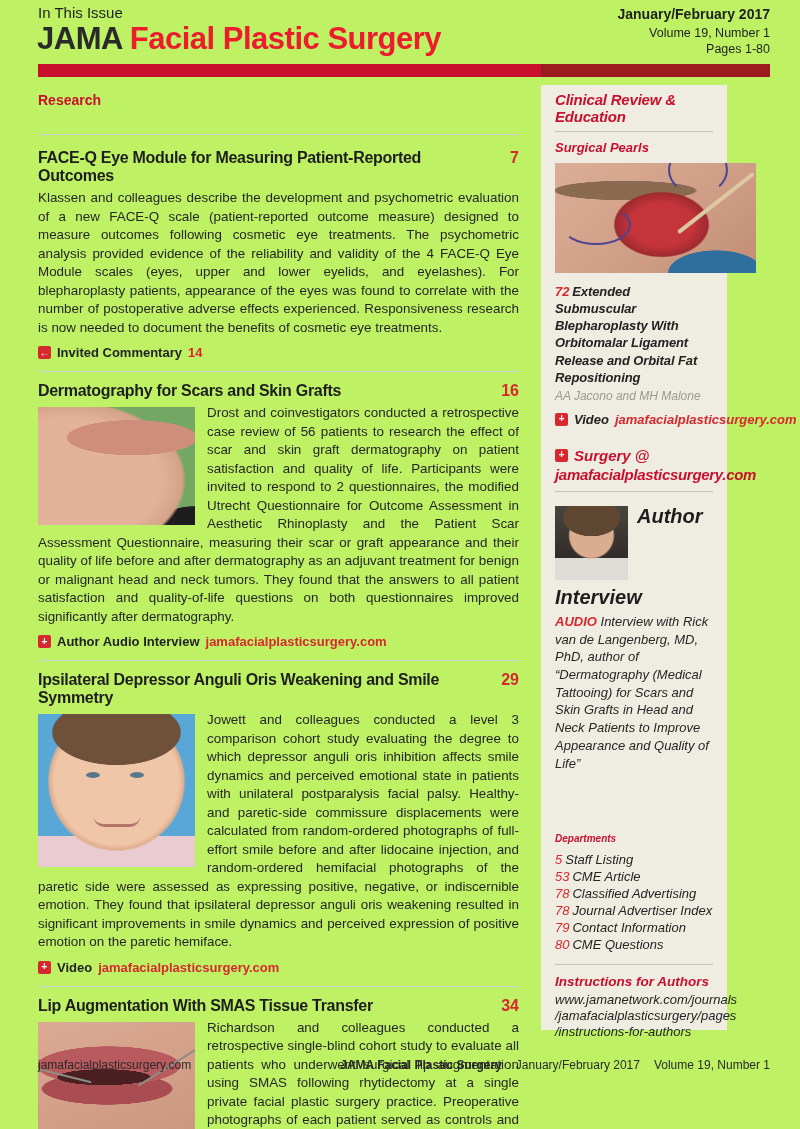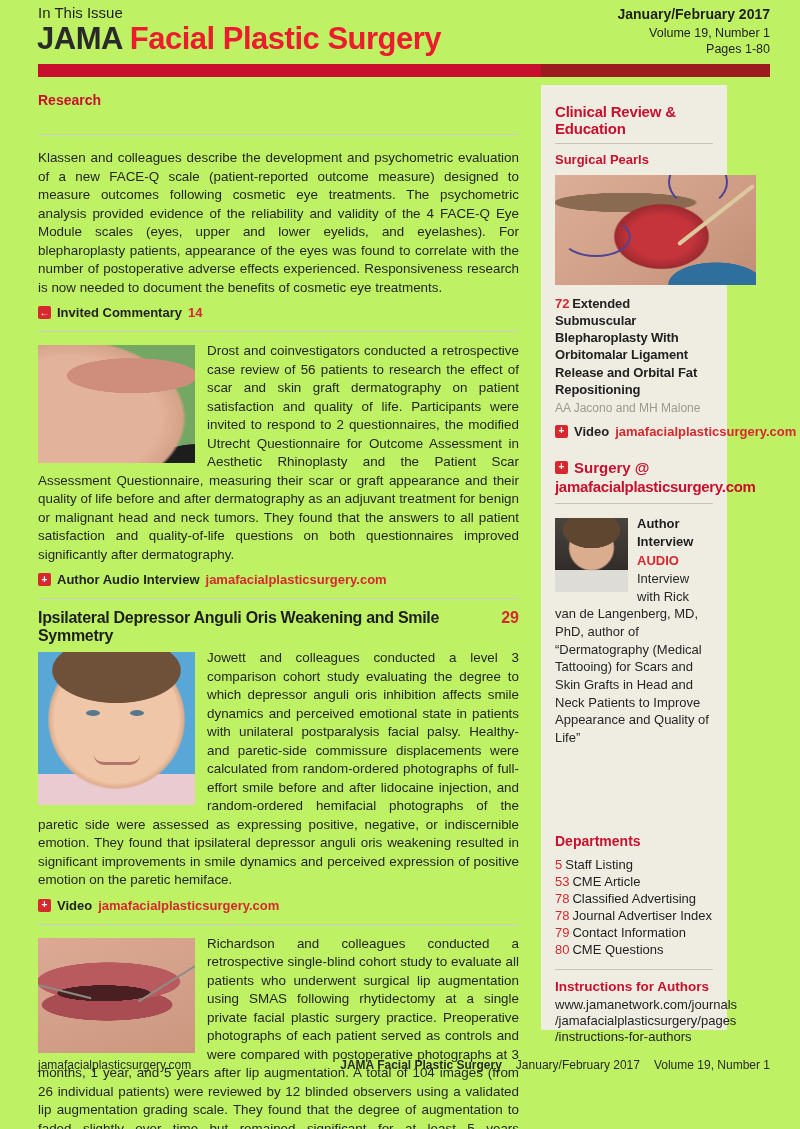--- a/index.html
+++ b/index.html
@@ -75,36 +75,36 @@
   .img-pearls .mark.b { width:60px; height:50px; right:28px; top:-18px; border-bottom-color:transparent; }
   .img-author { float:left; width:73px; height:74px; margin:3px 9px 4px 0;
     background:
       radial-gradient(44% 28% at 50% 16%, #5e4630 0 88%, rgba(0,0,0,0) 90%),
       radial-gradient(32% 32% at 50% 40%, #d9ad8d 0 92%, rgba(0,0,0,0) 100%),
       linear-gradient(180deg, rgba(0,0,0,0) 70%, #dedcd6 70%),
       linear-gradient(180deg, #4a443e, #262220); }
 
   
   .sidebar { position:absolute; left:541px; top:85px; width:186px; height:945px;
-             background:#efede1; padding:18px 14px; }
+             background:#efede1; padding:6px 14px;font-style:italic; }
   .cr-heading { font-size:15px; font-weight:700; color:#c8102e; letter-spacing:-0.2px;
                 padding-bottom:6px; border-bottom:1px solid #c6c4b6; margin-bottom:8px; }
   .pearls-heading { font-size:13px; font-weight:700; color:#c8102e; }
   .pearl-title { font-size:13px; font-weight:700; color:#222; line-height:1.32; letter-spacing:-0.1px; }
   .pearl-num { color:#d7282f; margin-right:3px;text-align:right; }
   .pearl-authors { font-size:12px; color:#9b9a90; margin:3px 0 9px; }
   .side-link-row { display:flex; align-items:center; gap:6px; font-size:13px; font-weight:700; color:#232323; }
   .online-block { margin-top:20px; padding-bottom:8px; border-bottom:1px solid #c6c4b6; }
   .online-line1 { display:flex; align-items:center; gap:6px; font-size:15px; font-weight:700; color:#c8102e; }
   .online-line2 { font-size:15px; font-weight:700; color:#c8102e; margin-top:2px; letter-spacing:-0.3px; }
   .interview { margin-top:11px; font-size:13px; line-height:1.36; color:#262626; }
-  .interview-heading { font-size:13px; font-weight:700; color:#1e1e1e; margin-bottom:2px; }
+  .interview-heading { font-size:20px; font-weight:700; color:#1e1e1e; margin-bottom:2px; }
   .audio-label { color:#d7282f; font-weight:700; }
   .departments-block { position:absolute; left:14px; right:14px; top:748px; }
-  .dept-heading { font-size:14px; font-weight:700; color:#c8102e; margin-bottom:7px; }
+  .dept-heading { font-size:10px; font-weight:700; color:#c8102e; margin-bottom:7px; }
   .dept-item { font-size:13px; line-height:17px; color:#232323; }
   .dept-num { color:#d7282f; margin-right:3px; }
   .dept-rule { border:none; border-top:1px solid #c6c4b6; margin:11px 0 9px; }
   .instr-heading { font-size:13.5px; font-weight:700; color:#c8102e; margin-bottom:3px; }
   .instr-url { font-size:13px; line-height:16px; color:#232323; }
 
   
   .footer-row { position:absolute; left:38px; right:30px; top:1058px; display:flex;
                 justify-content:space-between; font-size:12px; color:#2a2a2a; }
   .footer-right { display:flex; gap:14px; }
@@ -130,29 +130,37 @@
     <div class="vol">Volume 19, Number 1</div>
     <div class="pages">Pages 1-80</div>
   </div>
   <div class="red-bar-left"></div>
   <div class="red-bar-right"></div>
 
   <div class="left-col">
     <div class="section-heading">Research</div>
 
     <div class="article">
+      <div class="title-row">
+        <span class="article-title">FACE-Q Eye Module for Measuring Patient-Reported Outcomes</span>
+        <span class="page-num">7</span>
+      </div>
       <div class="article-body">Klassen and colleagues describe the development and psychometric evaluation of a new FACE-Q scale (patient-reported outcome measure) designed to measure outcomes following cosmetic eye treatments. The psychometric analysis provided evidence of the reliability and validity of the 4 FACE-Q Eye Module scales (eyes, upper and lower eyelids, and eyelashes). For blepharoplasty patients, appearance of the eyes was found to correlate with the number of postoperative adverse effects experienced. Responsiveness research is now needed to document the benefits of cosmetic eye treatments.</div>
       <div class="link-row">
         <span class="sq-icon">←</span>
         <span>Invited Commentary</span>
         <span class="red-link">14</span>
       </div>
     </div>
 
     <div class="article">
+      <div class="title-row">
+        <span class="article-title">Dermatography for Scars and Skin Grafts</span>
+        <span class="page-num">16</span>
+      </div>
       <div class="article-body">
         <div class="thumb img-chin"></div>
         <span>Drost and coinvestigators conducted a retrospective case review of 56 patients to research the effect of scar and skin graft dermatography on patient satisfaction and quality of life. Participants were invited to respond to 2 questionnaires, the modified Utrecht Questionnaire for Outcome Assessment in Aesthetic Rhinoplasty and the Patient Scar Assessment Questionnaire, measuring their scar or graft appearance and their quality of life before and after dermatography as an adjuvant treatment for benign or malignant head and neck tumors. They found that the answers to all patient satisfaction and quality-of-life questions on both questionnaires improved significantly after dermatography.</span>
       </div>
       <div class="link-row">
         <span class="sq-icon">+</span>
         <span>Author Audio Interview</span>
         <span class="red-link">jamafacialplasticsurgery.com</span>
       </div>
     </div>
@@ -171,20 +179,24 @@
         <span>Jowett and colleagues conducted a level 3 comparison cohort study evaluating the degree to which depressor anguli oris inhibition affects smile dynamics and perceived emotional state in patients with unilateral postparalysis facial palsy. Healthy- and paretic-side commissure displacements were calculated from random-ordered photographs of full-effort smile before and after lidocaine injection, and random-ordered hemifacial photographs of the paretic side were assessed as expressing positive, negative, or indiscernible emotion. They found that ipsilateral depressor anguli oris weakening resulted in significant improvements in smile dynamics and perceived expression of positive emotion on the paretic hemiface.</span>
       </div>
       <div class="link-row">
         <span class="sq-icon">+</span>
         <span>Video</span>
         <span class="red-link">jamafacialplasticsurgery.com</span>
       </div>
     </div>
 
     <div class="article">
+      <div class="title-row">
+        <span class="article-title">Lip Augmentation With SMAS Tissue Transfer</span>
+        <span class="page-num">34</span>
+      </div>
       <div class="article-body">
         <div class="thumb img-lips">
           <span class="hook l"></span>
           <span class="hook r"></span>
         </div>
         <span>Richardson and colleagues conducted a retrospective single-blind cohort study to evaluate all patients who underwent surgical lip augmentation using SMAS following rhytidectomy at a single private facial plastic surgery practice. Preoperative photographs of each patient served as controls and were compared with postoperative photographs at 3 months, 1 year, and 5 years after lip augmentation. A total of 104 images (from 26 individual patients) were reviewed by 12 blinded observers using a validated lip augmentation grading scale. They found that the degree of augmentation to faded slightly over time but remained significant for at least 5 years postoperatively.</span>
       </div>
     </div>
   </div>
 

